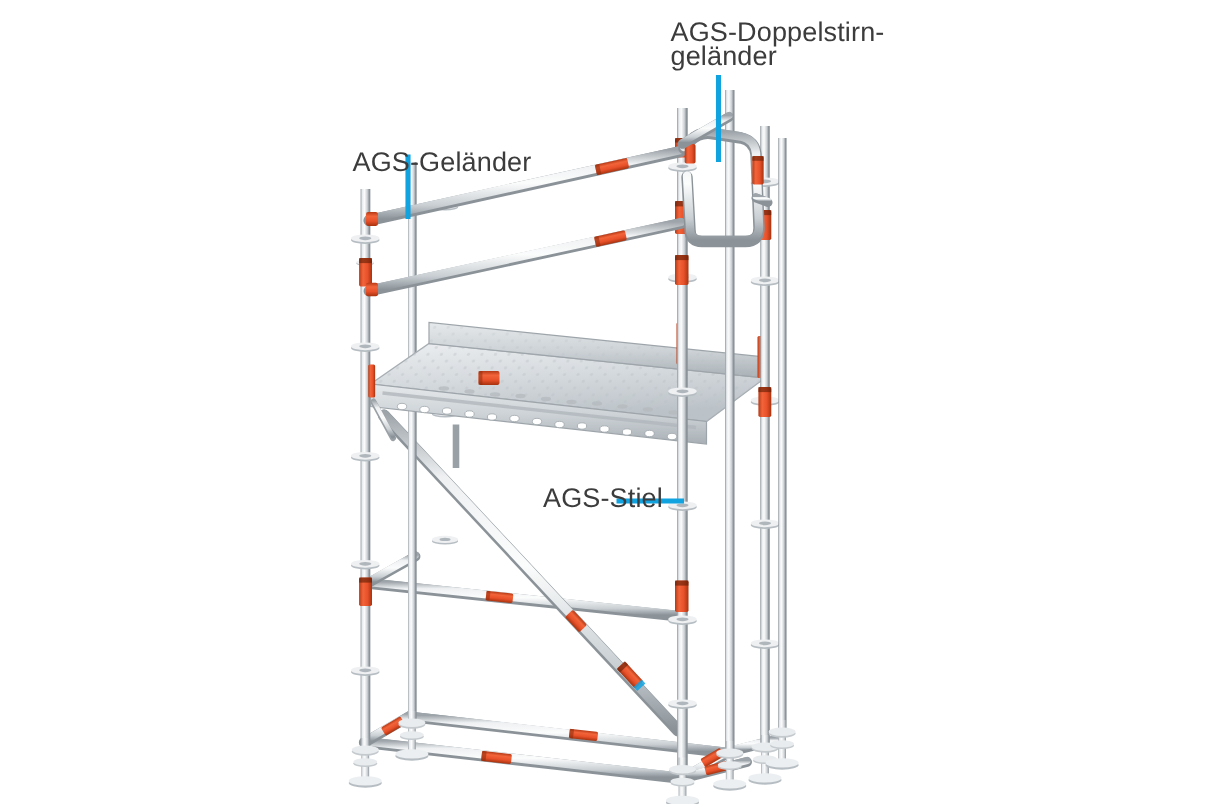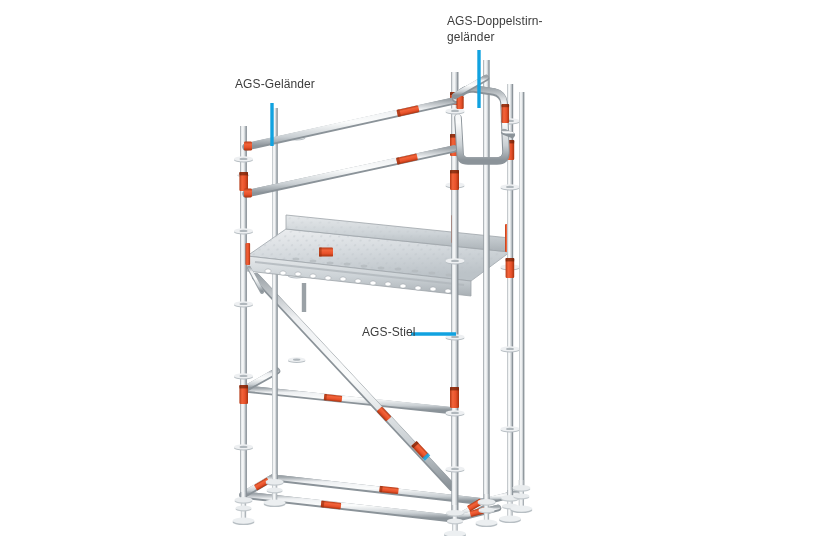--- a/index.html
+++ b/index.html
@@ -19,27 +19,27 @@
   }
   #diagram {
     position: absolute;
     inset: 0;
     width: 816px;
     height: 536px;
   }
   .callout-text {
     position: absolute;
     color: #3c3c3c;
-    font-size: 12px;
+    font-size: 18px;
     line-height: 16px;
     letter-spacing: 0.1px;
     white-space: pre;
     font-family: "Liberation Sans", sans-serif;
   }
-  #lbl-gelaender { left: 235px; top: 76px; }
+  #lbl-gelaender { left: 235px; top: 100px; }
   #lbl-doppel    { left: 447px; top: 13px; }
   #lbl-stiel     { left: 362px; top: 324px; }
 </style>
 </head>
 <body>
 
 <div id="stage">
 
   <svg id="diagram" viewBox="0 0 816 536">
     <defs>

